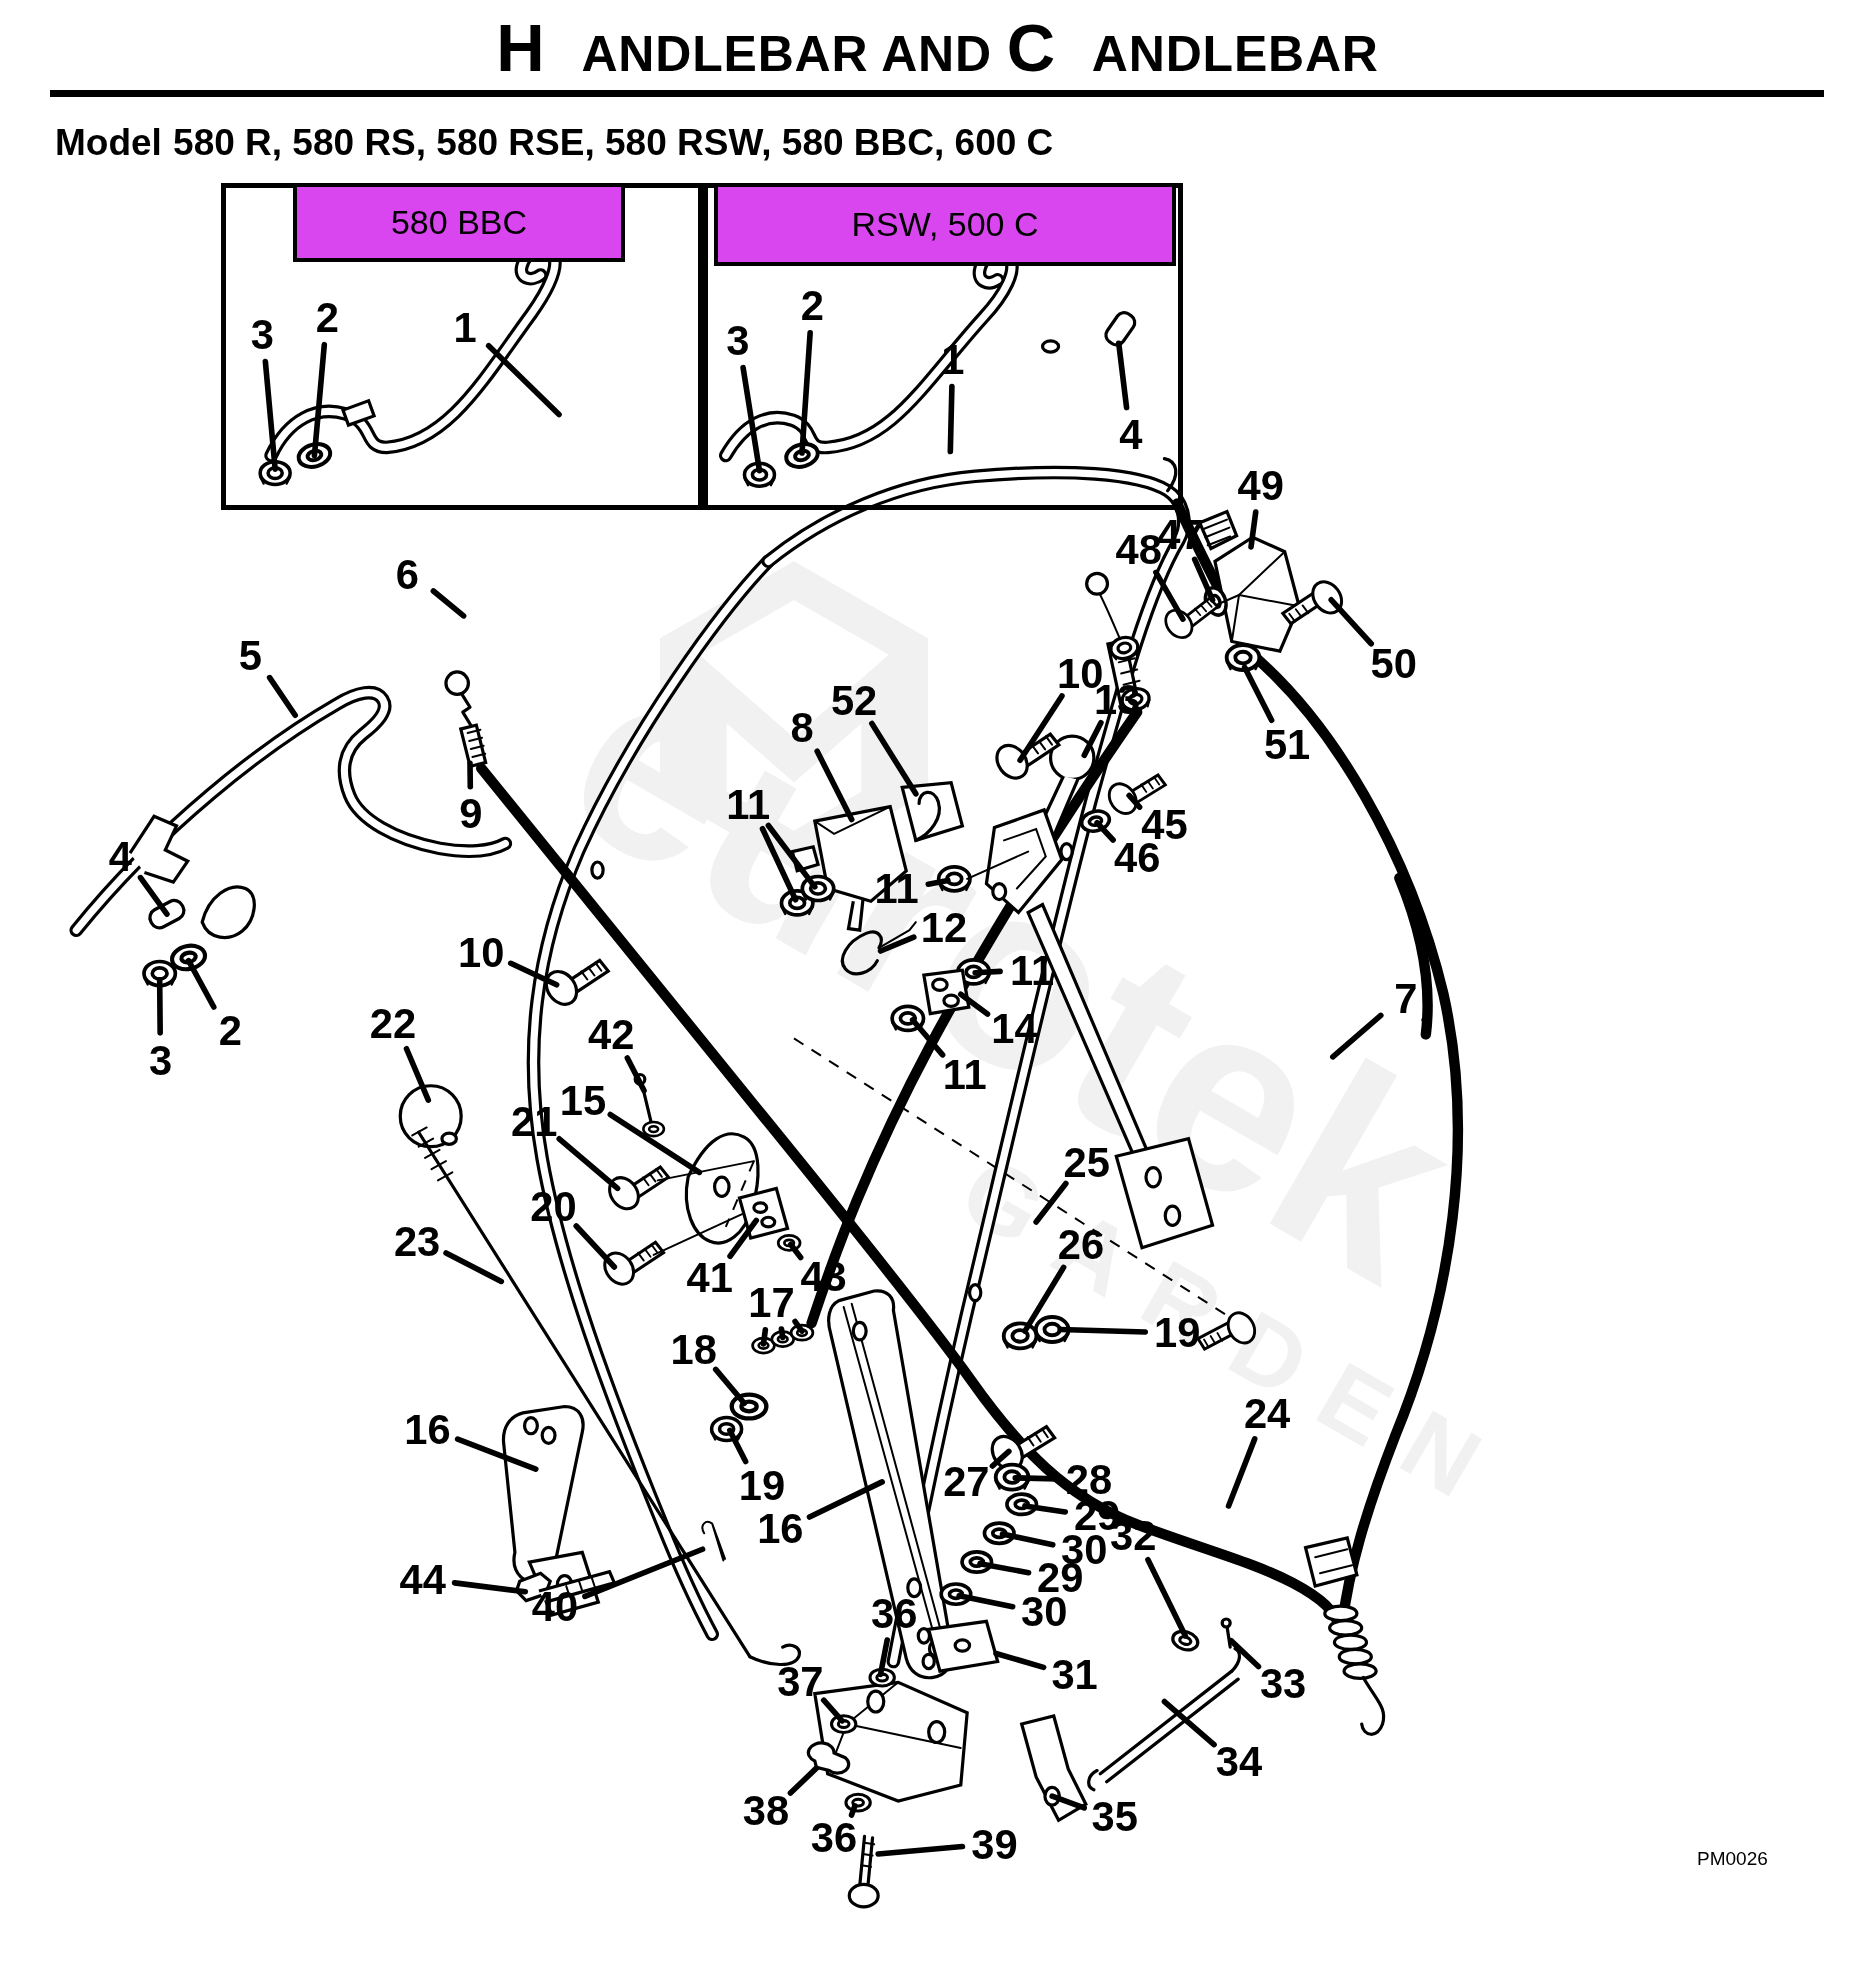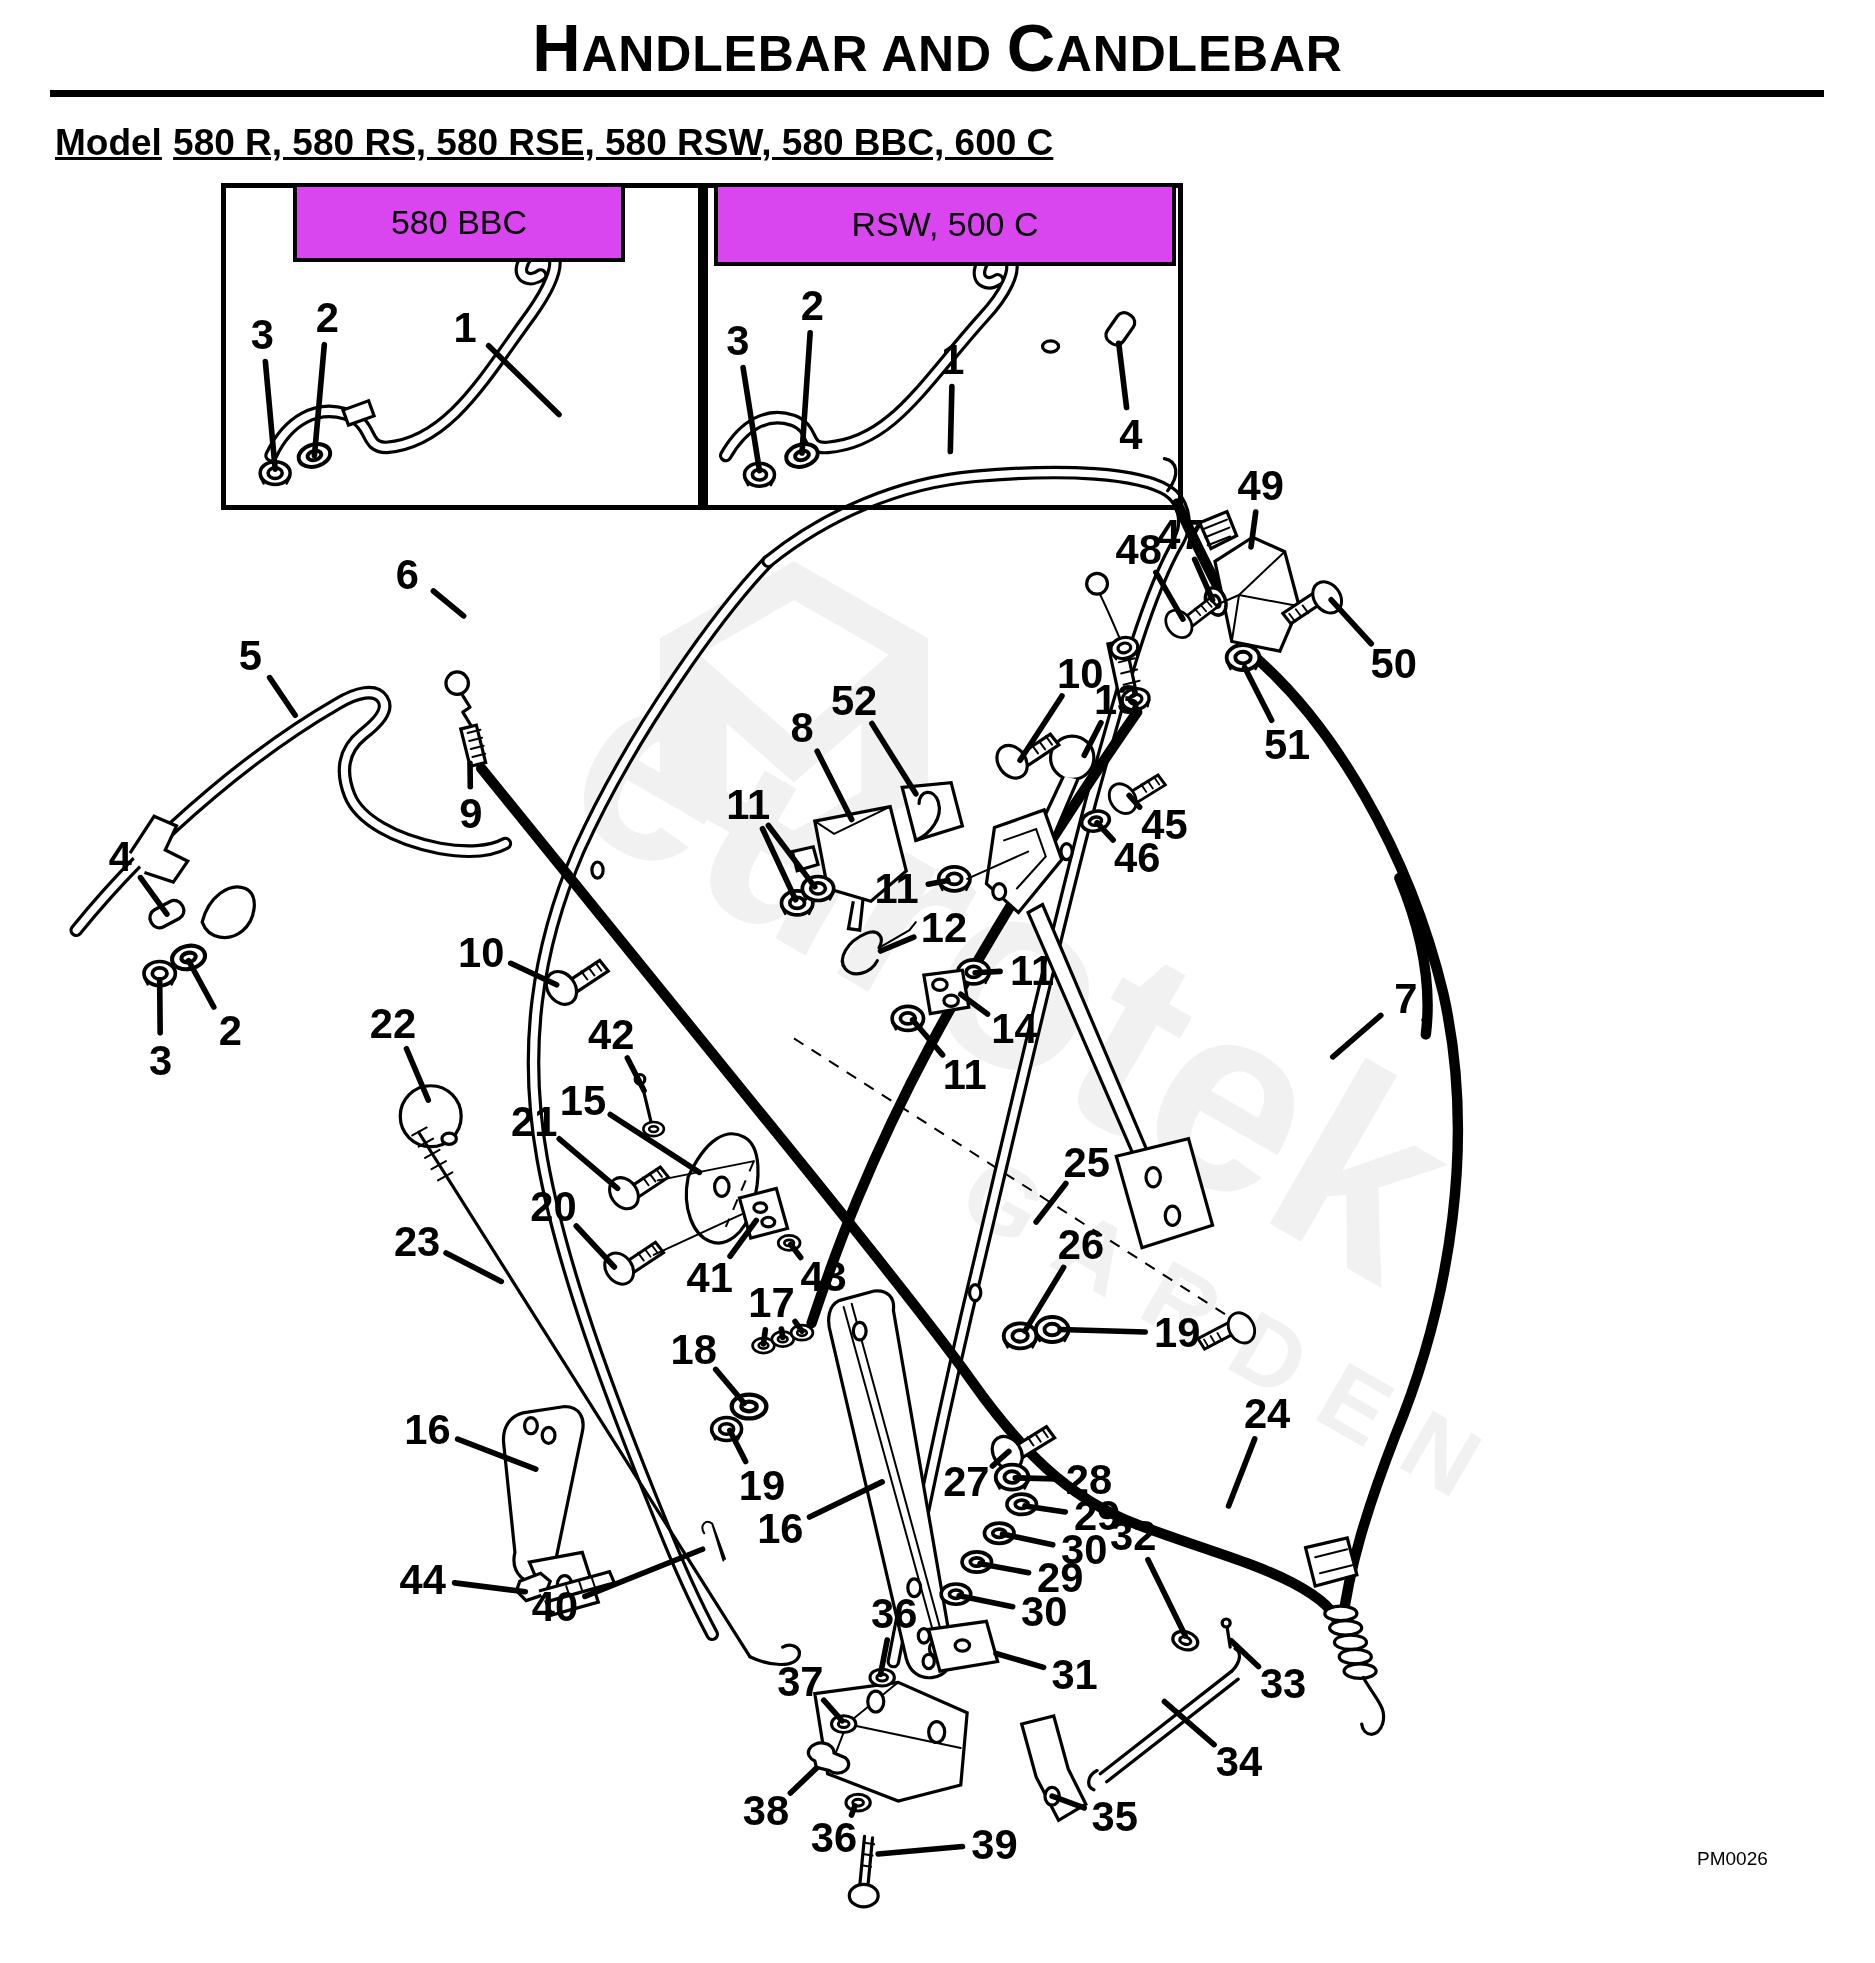--- a/index.html
+++ b/index.html
@@ -1,23 +1,23 @@
 <!DOCTYPE html>
 <html style="font-size:13px"><head>
 <meta charset="utf-8">
 <style>
   html,body{margin:0;padding:0;background:#fff;}
   .page{position:relative;width:1875px;height:1963px;background:#fff;overflow:hidden;
         font-family:"Liberation Sans",sans-serif;color:#000;}
   .title-wrap{position:absolute;top:14.4px;left:0;width:100%;text-align:center;
               font-weight:700;letter-spacing:0.8px;white-space:nowrap;}
   .title-big{font-size:67px;line-height:67px;}
-  .title-small{font-size:50px;line-height:67px;}
+  .title-small{font-size:50px;line-height:67px;margin-left:36px;}
   .rule{position:absolute;left:50px;top:90px;width:1774px;height:7.2px;background:#000;}
-  .model-line{position:absolute;left:55px;top:122px;font-size:37px;font-weight:700;white-space:nowrap;text-decoration:underline;}
+  .model-line{position:absolute;left:55px;top:122px;font-size:37px;font-weight:700;white-space:nowrap;}
   .model-line .sep{display:inline-block;width:11.2px;}
   .inset-box{position:absolute;border:5.6px solid #000;background:transparent;}
   .inset-head{position:absolute;border:4px solid #000;background:#d946ef;
               display:flex;align-items:center;justify-content:center;text-align:center;
               font-size:34px;font-weight:400;line-height:37px;}
   .footer-code{position:absolute;left:1697px;top:1848px;font-size:19px;font-weight:400;}
   svg.art{position:absolute;left:0;top:0;}
   .wm{fill:#f1f1f1;}
   .wm-stroke{stroke:#f1f1f1;fill:none;}
   text.callout{font-family:"Liberation Sans",sans-serif;font-weight:700;font-size:52px;

